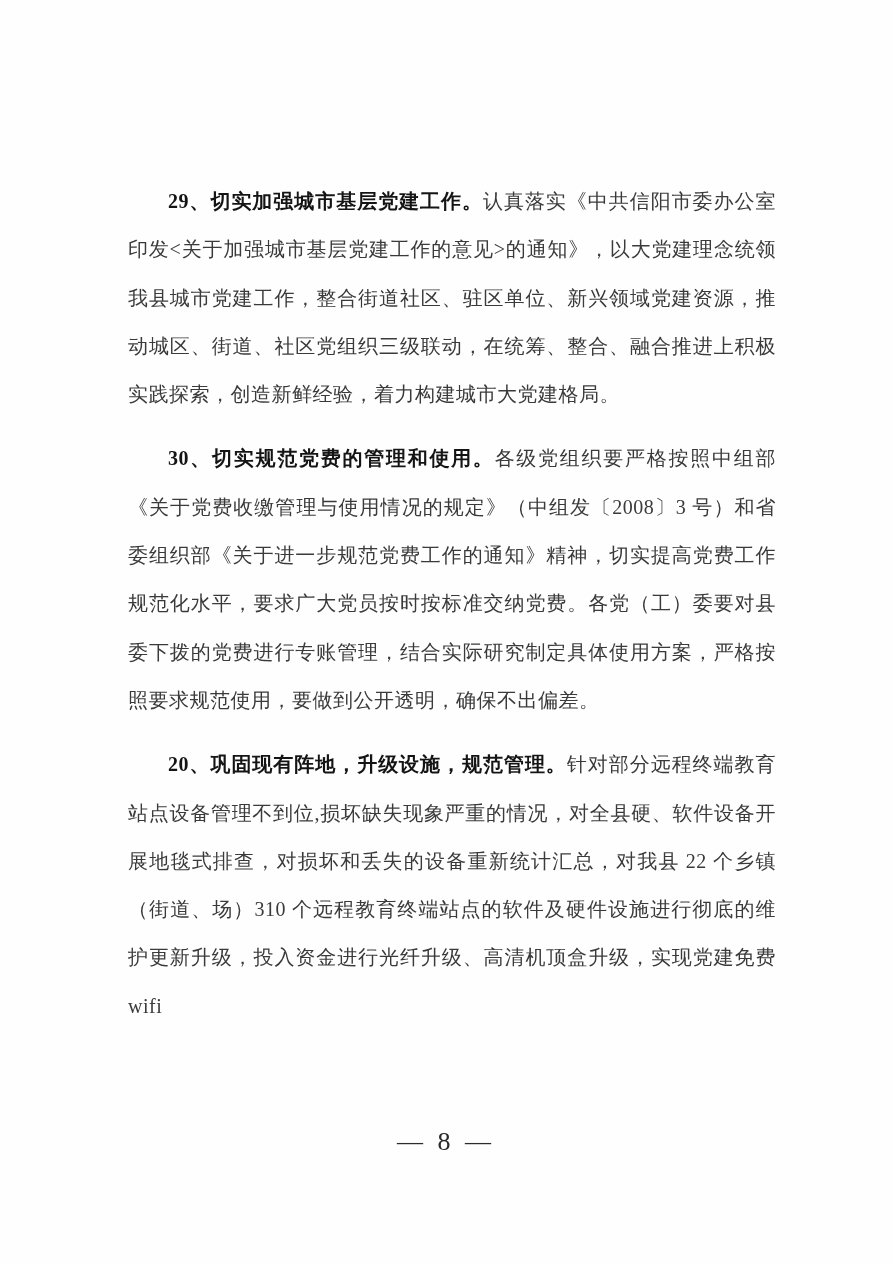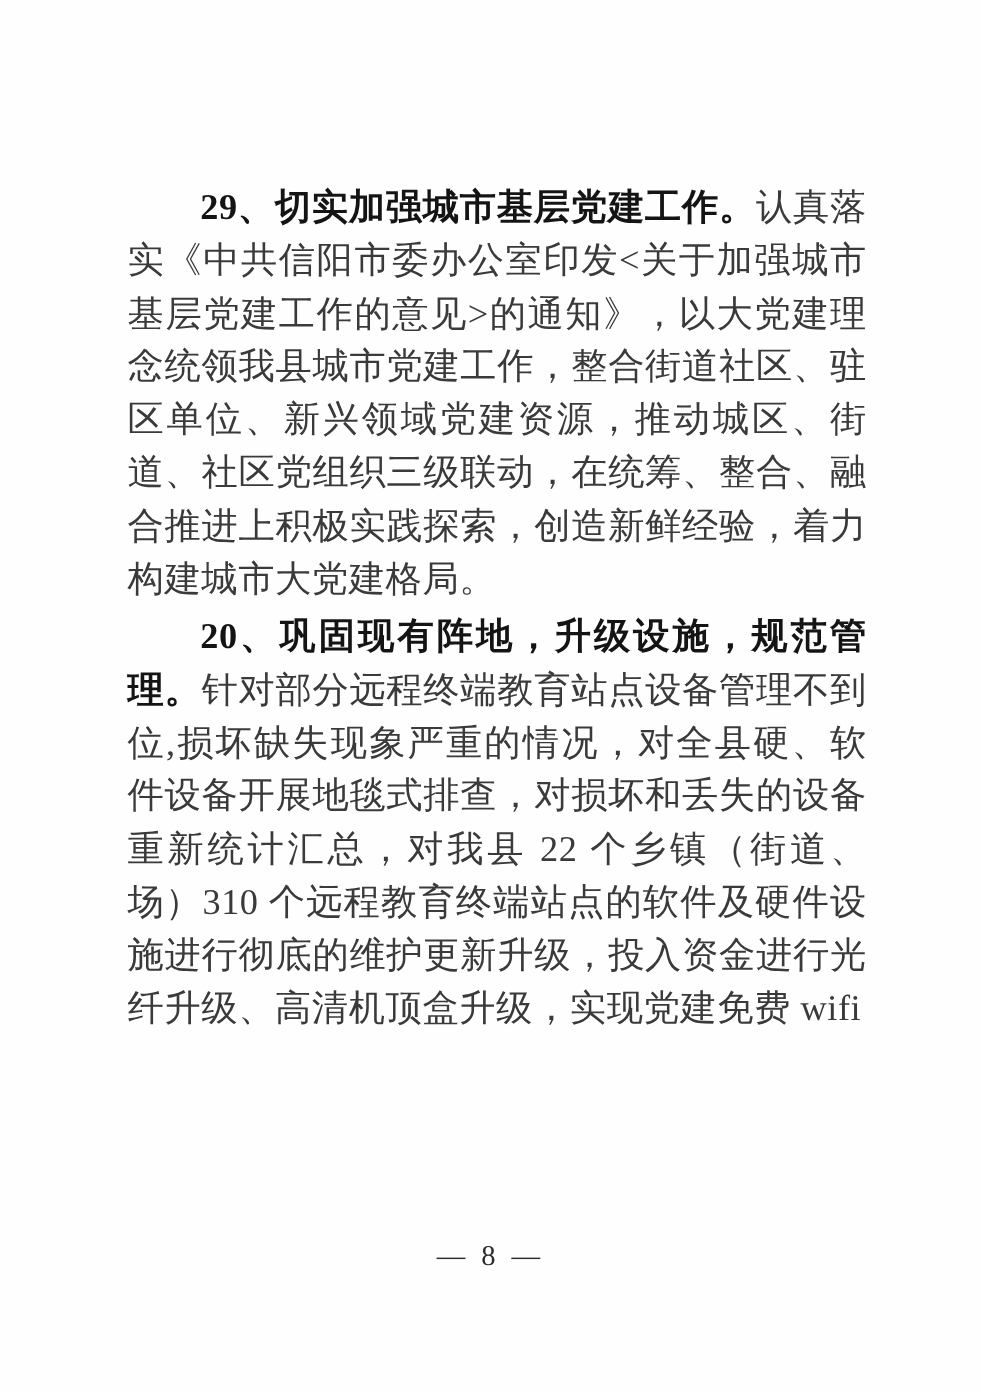--- a/index.html
+++ b/index.html
@@ -15,22 +15,22 @@
     overflow: hidden;
     font-family: "Liberation Serif", "DejaVu Serif", serif;
   }
   .content {
     position: absolute;
     left: 112px;
     top: 161px;
     width: 680px;
   }
   .para {
-    margin: 4px;
-    font-size: 33px;
+    margin: 16px;
+    font-size: 20px;
     line-height: 48.3px;
     text-align: justify;
     text-indent: 2em;
     color: #333333;
     letter-spacing: 0.5px;
     font-family: Liberation Serif, serif;
   }
   .para-heading {
     font-weight: 700;
     color: #141414;
@@ -53,20 +53,21 @@
   }
 </style>
 </head>
 <body>
 
 <div class="page">
   <main class="content">
 
     <p class="para"><span class="para-heading">29、切实加强城市基层党建工作。</span><span class="para-body">认真落实《中共信阳市委办公室印发&lt;关于加强城市基层党建工作的意见&gt;的通知》，以大党建理念统领我县城市党建工作，整合街道社区、驻区单位、新兴领域党建资源，推动城区、街道、社区党组织三级联动，在统筹、整合、融合推进上积极实践探索，创造新鲜经验，着力构建城市大党建格局。</span></p>
 
+    <p class="para"><span class="para-heading">30、切实规范党费的管理和使用。</span><span class="para-body">各级党组织要严格按照中组部《关于党费收缴管理与使用情况的规定》（中组发〔2008〕3 号）和省委组织部《关于进一步规范党费工作的通知》精神，切实提高党费工作规范化水平，要求广大党员按时按标准交纳党费。各党（工）委要对县委下拨的党费进行专账管理，结合实际研究制定具体使用方案，严格按照要求规范使用，要做到公开透明，确保不出偏差。</span></p>
 
     <p class="para"><span class="para-heading">20、巩固现有阵地，升级设施，规范管理。</span><span class="para-body">针对部分远程终端教育站点设备管理不到位,损坏缺失现象严重的情况，对全县硬、软件设备开展地毯式排查，对损坏和丢失的设备重新统计汇总，对我县 22 个乡镇（街道、场）310 个远程教育终端站点的软件及硬件设施进行彻底的维护更新升级，投入资金进行光纤升级、高清机顶盒升级，实现党建免费 wifi</span></p>
 
   </main>
 
   <footer class="page-footer">
     <span class="page-number">— 8 —</span>
   </footer>
 </div>
 

